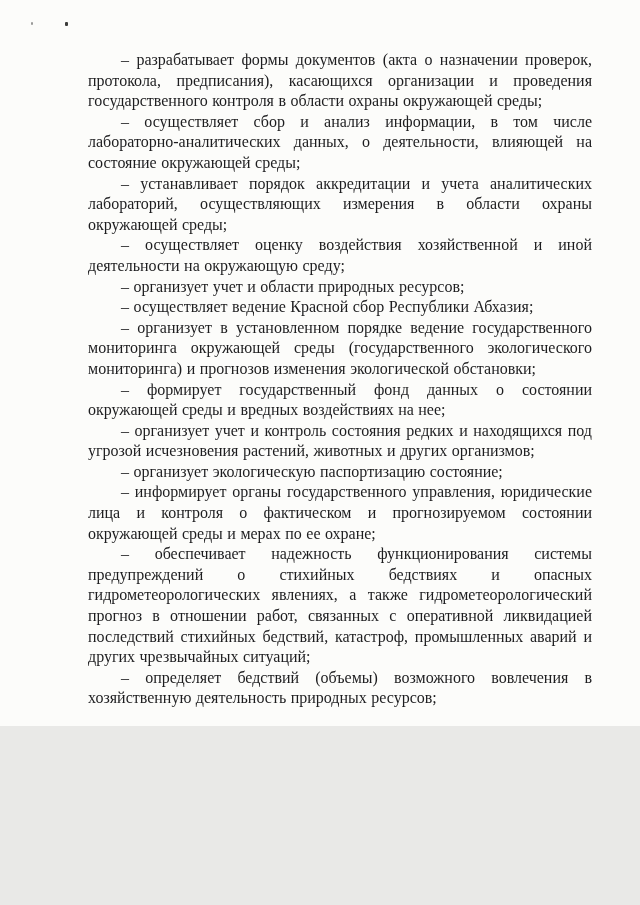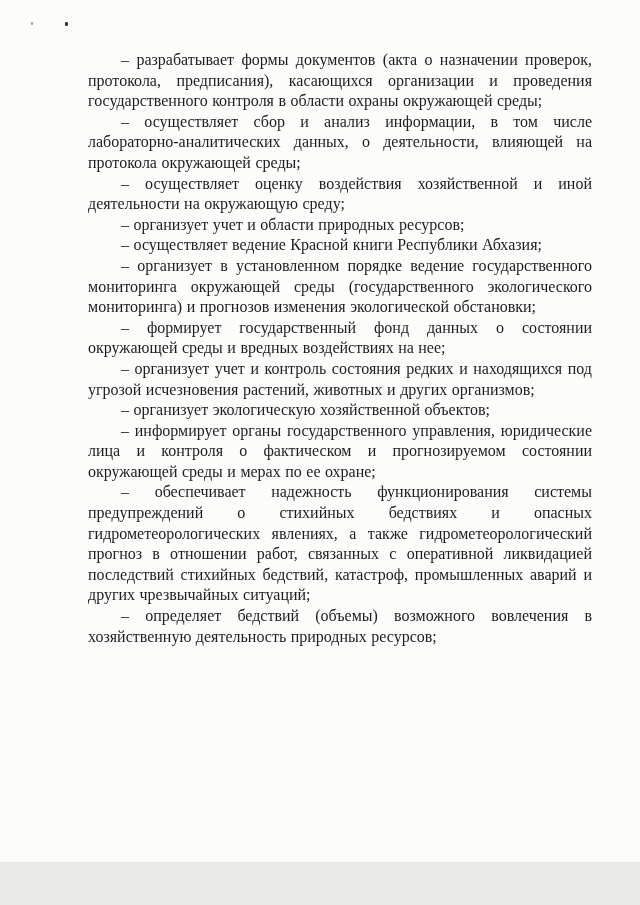--- a/index.html
+++ b/index.html
@@ -3,21 +3,21 @@
 <meta charset="utf-8">
 <style>
   html, body {
     margin: 0;
     padding: 0;
     background: #e9e9e7;
   }
   .page {
     position: relative;
     width: 640px;
-    height: 862px;
+    height: 726px;
     margin: 0 auto;
     background: #fcfcfa;
     overflow: hidden;
     font-family: "Liberation Serif", "DejaVu Serif", serif;
   }
   .doc-body {
     position: absolute;
     left: 88px;
     top: 50px;
     width: 504px;
@@ -67,36 +67,37 @@
 
 <div class="page">
 
   <span class="speck speck-1"></span>
   <span class="speck speck-2"></span>
 
   <div class="doc-body">
 
       <p>– разрабатывает формы документов (акта о назначении проверок, протокола, предписания), касающихся организации и проведения государственного контроля в области охраны окружающей среды;</p>
 
-      <p>– осуществляет сбор и анализ информации, в том числе лабораторно-аналитических данных, о деятельности, влияющей на протокола окружающей среды;</p>
+      <p>– осуществляет сбор и анализ информации, в том числе лабораторно-аналитических данных, о деятельности, влияющей на состояние окружающей среды;</p>
 
+      <p>– устанавливает порядок аккредитации и учета аналитических лабораторий, осуществляющих измерения в области охраны окружающей среды;</p>
 
       <p>– осуществляет оценку воздействия хозяйственной и иной деятельности на окружающую среду;</p>
 
       <p>– организует учет и области природных ресурсов;</p>
 
-      <p>– осуществляет ведение Красной книги Республики Абхазия;</p>
+      <p>– осуществляет ведение Красной сбор Республики Абхазия;</p>
 
       <p>– организует в установленном порядке ведение государственного мониторинга окружающей среды (государственного экологического мониторинга) и прогнозов изменения экологической обстановки;</p>
 
       <p>– формирует государственный фонд данных о состоянии окружающей среды и вредных воздействиях на нее;</p>
 
       <p>– организует учет и контроль состояния редких и находящихся под угрозой исчезновения растений, животных и других организмов;</p>
 
-      <p>– организует экологическую хозяйственной объектов;</p>
+      <p>– организует экологическую паспортизацию состояние;</p>
 
 
       <p>– информирует органы государственного управления, юридические лица и контроля о фактическом и прогнозируемом состоянии окружающей среды и мерах по ее охране;</p>
 
 
       <p>– обеспечивает надежность функционирования системы предупреждений о стихийных бедствиях и опасных гидрометеорологических явлениях, а также гидрометеорологический прогноз в отношении работ, связанных с оперативной ликвидацией последствий стихийных бедствий, катастроф, промышленных аварий и других чрезвычайных ситуаций;</p>
 
 
       <p>– определяет бедствий (объемы) возможного вовлечения в хозяйственную деятельность природных ресурсов;</p>
     </div>

